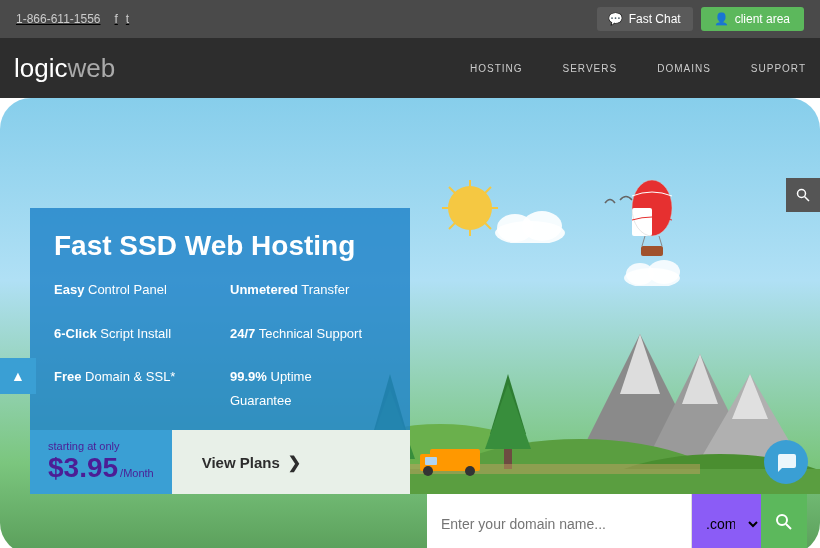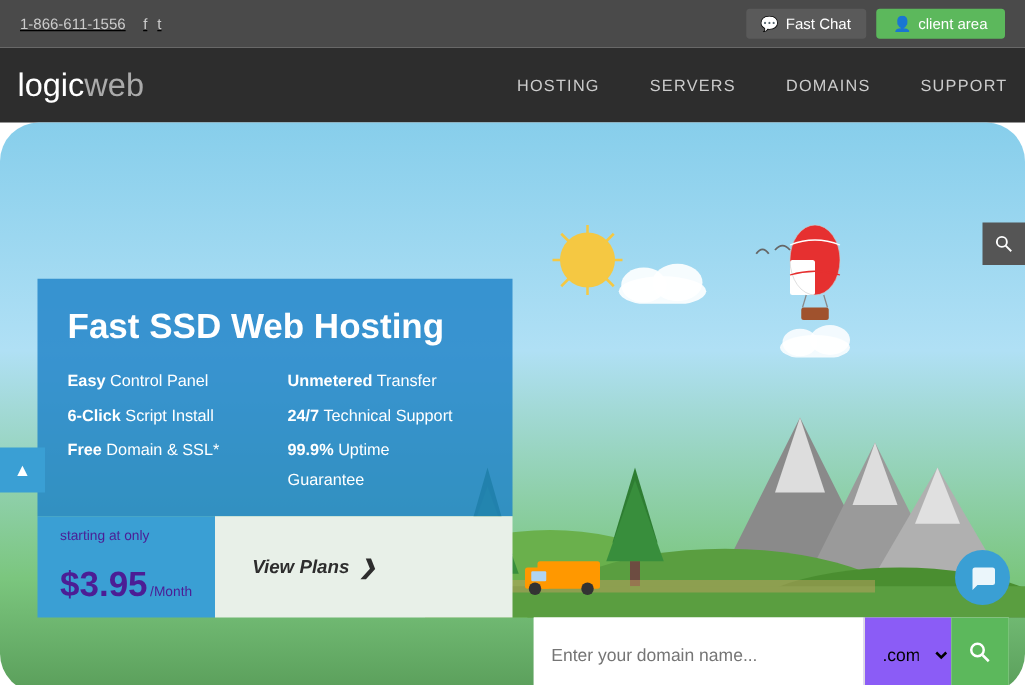--- a/index.html
+++ b/index.html
@@ -52,21 +52,21 @@
       align-items: center;
       padding: 0 14px;
       justify-content: space-between;
     }
     .logo { display: flex; align-items: baseline; }
     .logo-logic { color: #fff; font-size: 26px; font-weight: 300; }
     .logo-web { color: #aaa; font-size: 26px; font-weight: 300; }
     .nav-links { display: flex; gap: 40px; }
     .nav-link {
       color: #ccc;
-      font-size: 13px;
+      font-size: 10px;
       letter-spacing: 1px;
       text-transform: uppercase;
       cursor: pointer;
       text-decoration: none;
     }
 
     
     #hero {
       background: linear-gradient(180deg, #87ceeb 0%, #b0e0f5 40%, #7bc67e 80%, #5a9e5a 100%);
       height: 456px;
@@ -129,51 +129,50 @@
       left: 30px;
       bottom: 60px;
       width: 380px;
     }
     .info-box {
       background: rgba(30, 130, 200, 0.82);
       padding: 22px 24px 18px;
       color: #fff;
     }
     .info-box h1 { font-size: 28px; font-weight: 700; margin-bottom: 16px; }
-    .features-grid { display: grid; grid-template-columns: 1fr 1fr; gap: 4px 20px; }
+    .features-grid { display: grid; grid-template-columns: 1fr 1fr; gap: 20px 20px; }
     .feature-item { font-size: 13px; line-height: 1.8; }
     .feature-bold { font-weight: 700; }
 
     .bottom-bar {
       display: flex;
       background: transparent;
     }
     .pricing-area {
       background: #3a9fd4;
       padding: 10px 18px;
       color: #4c1d95;
       min-width: 130px;
     }
     .starting-text { font-size: 11px; }
-    .price-main { font-size: 28px; font-weight: 700; margin-top: 17px; }
+    .price-main { font-size: 28px; font-weight: 700; }
     .price-small { font-size: 11px; }
 
     .view-plans-btn {
       background: #e8f0e8;
       color: #2d2d2d;
       font-size: 15px;
       font-weight: 600;
       border: none;
       padding: 10px 30px;
       cursor: pointer;
       display: flex;
       align-items: center;
       gap: 8px;
       flex: 1;
-      font-style: italic;
     }
 
     
     .domain-bar {
       position: absolute;
       bottom: 0;
       right: 13px;
       display: flex;
       width: 380px;
       height: 60px;

